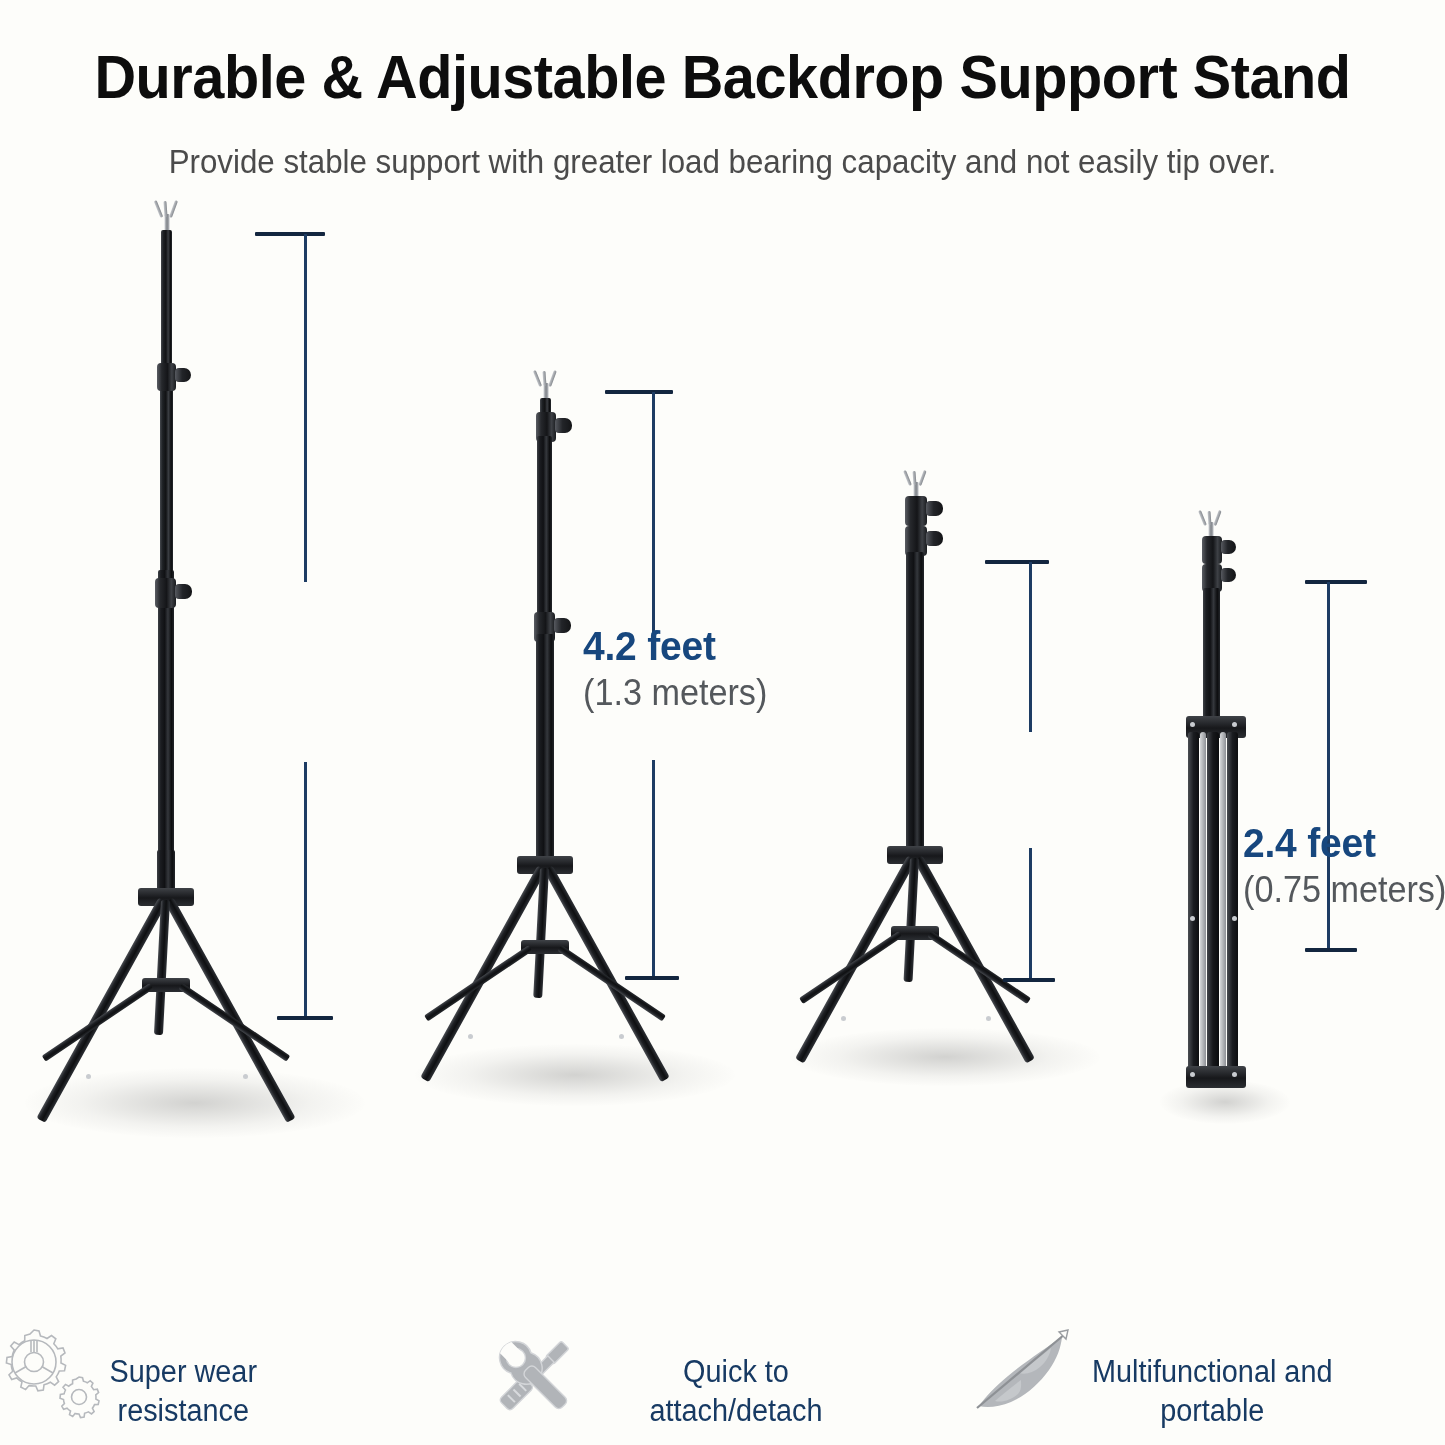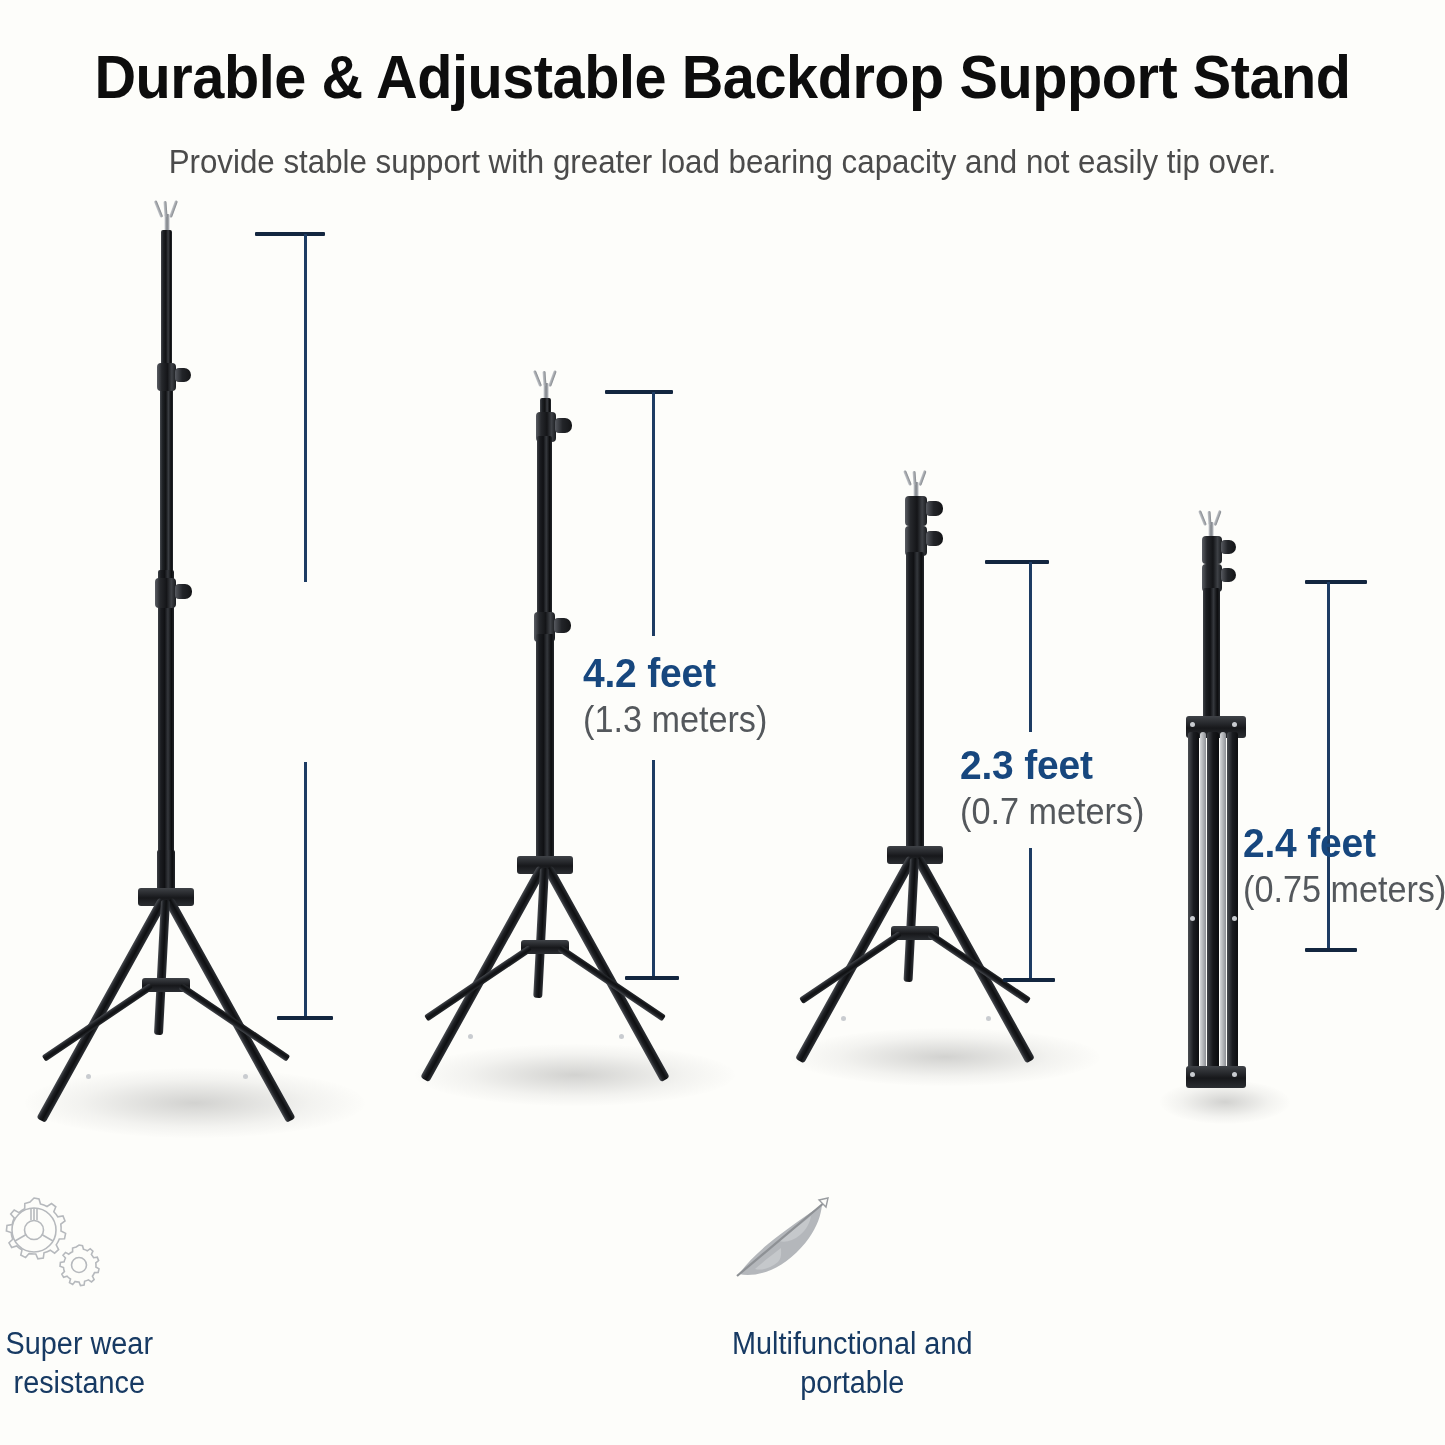--- a/index.html
+++ b/index.html
@@ -130,21 +130,21 @@
     line-height:44px;margin-top:2px;
     transform:scaleX(0.95);transform-origin:left center;
   }
 
   
   .features{
     position:absolute;top:1190px;left:0;width:1445px;height:240px;
     display:flex;
   }
   .feature{
-    flex:1;display:flex;flex-direction:column;align-items:flex-start;
+    flex:1;display:flex;flex-direction:row;align-items:flex-end;
   }
   .feature .ic{
     height:108px;display:flex;align-items:center;justify-content:center;
   }
   .feature .flabel{
     margin-top:26px;
     text-align:center;
     font-size:31px;line-height:39px;
     color:#173a63;font-weight:400;
     transform:scaleX(0.93);
@@ -243,21 +243,21 @@
       <div class="rivet" style="left:53px;top:664px;"></div>
       <div class="rivet" style="left:204px;top:664px;"></div>
     </div>
 
     <div class="meas" style="left:605px;top:190px;width:68px;height:600px;">
       <div class="tick" style="left:0px;top:0px;width:68px;"></div>
       <div class="vline" style="left:47px;top:2px;height:244px;"></div>
       <div class="vline" style="left:47px;top:370px;height:218px;"></div>
       <div class="tick" style="left:20px;top:586px;width:54px;"></div>
     </div>
-    <div class="meas-label" style="left:583px;top:450px;">
+    <div class="meas-label" style="left:583px;top:423px;">
       <div class="feet">4.2 feet</div>
       <div class="meters">(1.3 meters)</div>
     </div>
 
     <div class="stand" style="left:790px;bottom:120px;width:320px;height:600px;">
 
       <div class="floor-shadow" style="left:0px;bottom:-16px;width:310px;height:58px;"></div>
 
       <div class="spigot" style="left:112px;top:0px;width:28px;height:32px;">
         <div class="shaft" style="top:12px;height:21px;"></div>
@@ -285,24 +285,20 @@
 
       <div class="rivet" style="left:51px;top:546px;"></div>
       <div class="rivet" style="left:196px;top:546px;"></div>
     </div>
 
     <div class="meas" style="left:985px;top:360px;width:64px;height:435px;">
       <div class="tick" style="left:0px;top:0px;width:64px;"></div>
       <div class="vline" style="left:44px;top:2px;height:170px;"></div>
       <div class="vline" style="left:44px;top:288px;height:132px;"></div>
       <div class="tick" style="left:18px;top:418px;width:52px;"></div>
-    </div>
-    <div class="meas-label" style="left:960px;top:542px;">
-      <div class="feet">2.3 feet</div>
-      <div class="meters">(0.7 meters)</div>
     </div>
 
     <div class="stand" style="left:1150px;bottom:80px;width:160px;height:600px;">
 
       <div class="floor-shadow" style="left:10px;bottom:-14px;width:130px;height:44px;"></div>
 
       <div class="spigot" style="left:48px;top:0px;width:26px;height:32px;">
         <div class="shaft" style="top:12px;height:20px;"></div>
         <div class="prong" style="left:3px;top:0px;height:16px;transform:rotate(-22deg);"></div>
         <div class="prong" style="left:10px;top:1px;height:14px;transform:rotate(-4deg);"></div>
@@ -379,20 +375,46 @@
                      A16.5,16.5 0 0 1 -6.4,-13.2 L-6.4,-17 L-2.8,-18.1 Z"></path>
             <circle cx="0" cy="0" r="7.5"></circle>
           </g>
         </svg>
       </div>
       <div class="flabel" style="white-space:pre-line;">Super wear
 resistance</div>
     </div>
 
 
+    <div class="feature">
+      <div class="ic">
+        <svg width="104" height="100" viewBox="0 0 104 100">
+          <g fill="#b1b4b8" stroke="#d3d5d8" stroke-width="1.4">
+
+            <g transform="rotate(45 52 50)">
+              <rect x="46.5" y="6" width="11" height="22" rx="2.2"></rect>
+              <rect x="47.5" y="26" width="9" height="34"></rect>
+              <rect x="44" y="58" width="16" height="34" rx="4"></rect>
+              <line x1="47" y1="66" x2="57" y2="66" stroke="#d8dadd" stroke-width="2"></line>
+              <line x1="47" y1="74" x2="57" y2="74" stroke="#d8dadd" stroke-width="2"></line>
+              <line x1="47" y1="82" x2="57" y2="82" stroke="#d8dadd" stroke-width="2"></line>
+            </g>
+
+            <g transform="rotate(-45 52 50)">
+              <path d="M52,8 a16,16 0 0 0 -14.2,23.6 l-0.2,0.3 a16,16 0 1 0 28.8,0 l-0.2,-0.3
+                       A16,16 0 0 0 52,8 z
+                       M52,15 a9.5,9.5 0 0 1 9.5,9.5 a9.5,9.5 0 0 1 -19,0 A9.5,9.5 0 0 1 52,15 z"></path>
+              <path d="M44,10 L44,26 L52,22 L60,26 L60,10 A18,18 0 0 0 44,10 z" fill="#fdfdfa" stroke="none"></path>
+              <rect x="45" y="40" width="14" height="52" rx="5"></rect>
+            </g>
+          </g>
+        </svg>
+      </div>
+      <div class="flabel" style="white-space:pre-line;">Quick to attach/detach</div>
+    </div>
 
     <div class="feature">
       <div class="ic">
         <svg width="120" height="96" viewBox="0 0 120 96">
           <g fill="#b4b7bb">
             <path d="M99,9 C84,19 62,34 45,48 C33,58 23,68 16,78
                      C24,80 36,79 48,74 C62,68 76,56 86,42 C94,31 98,19 99,9 Z"></path>
             <path d="M88,20 C78,28 66,37 56,45 C62,47 70,45 77,39 C83,34 87,27 88,20 Z" fill="#c5c8cb"></path>
             <path d="M58,52 C50,58 40,66 32,73 C39,75 48,72 55,66 C59,62 58,56 58,52 Z" fill="#c5c8cb"></path>
           </g>

